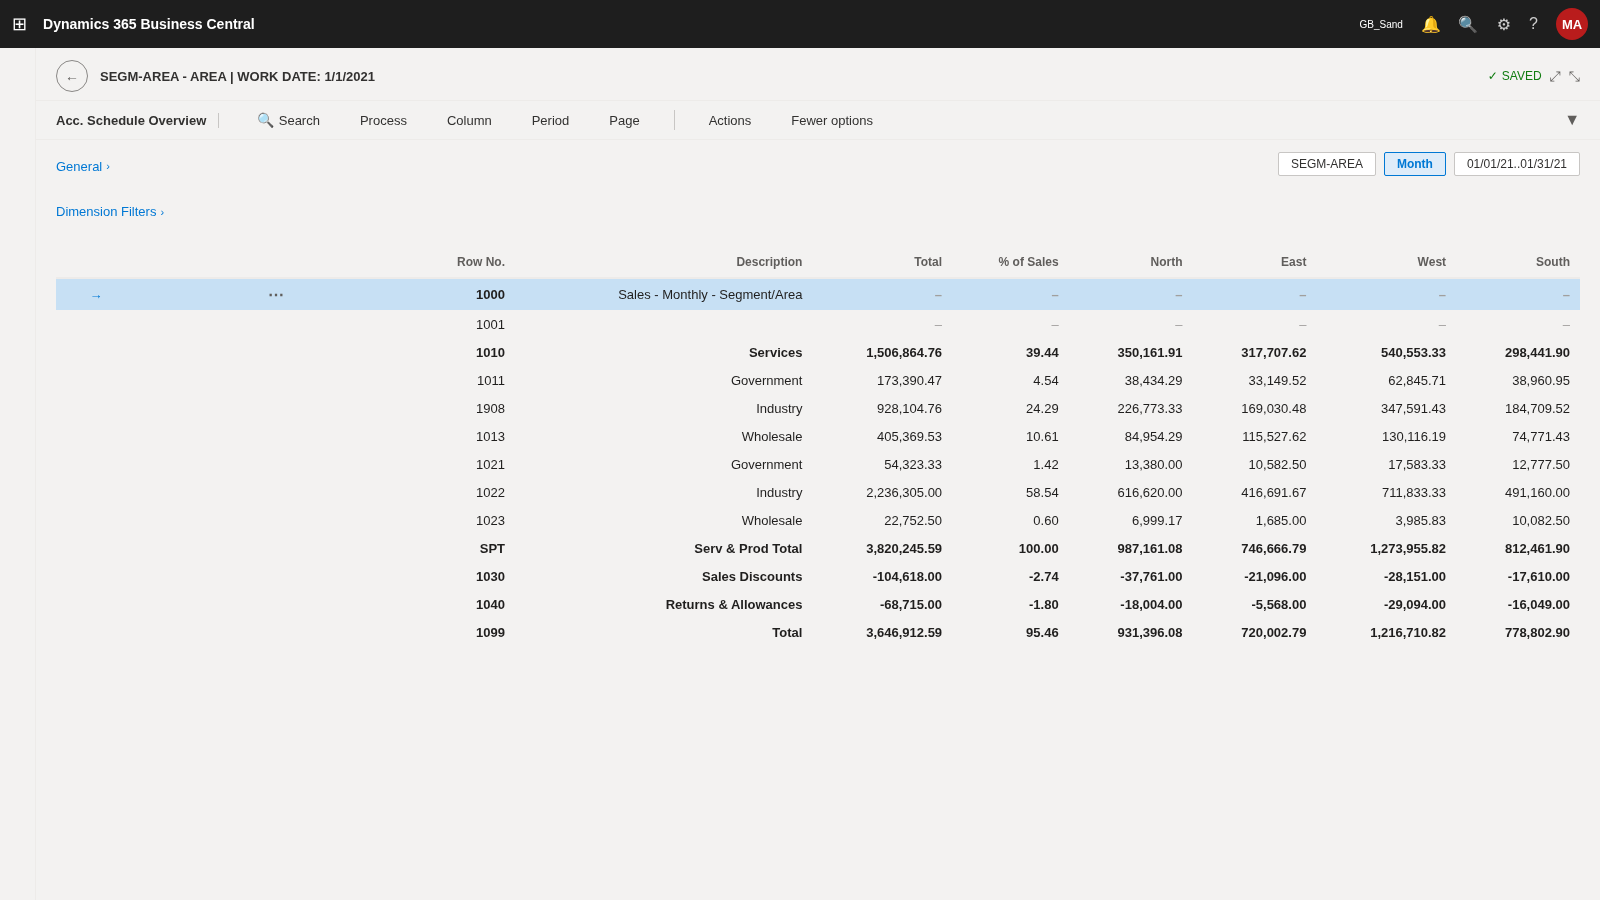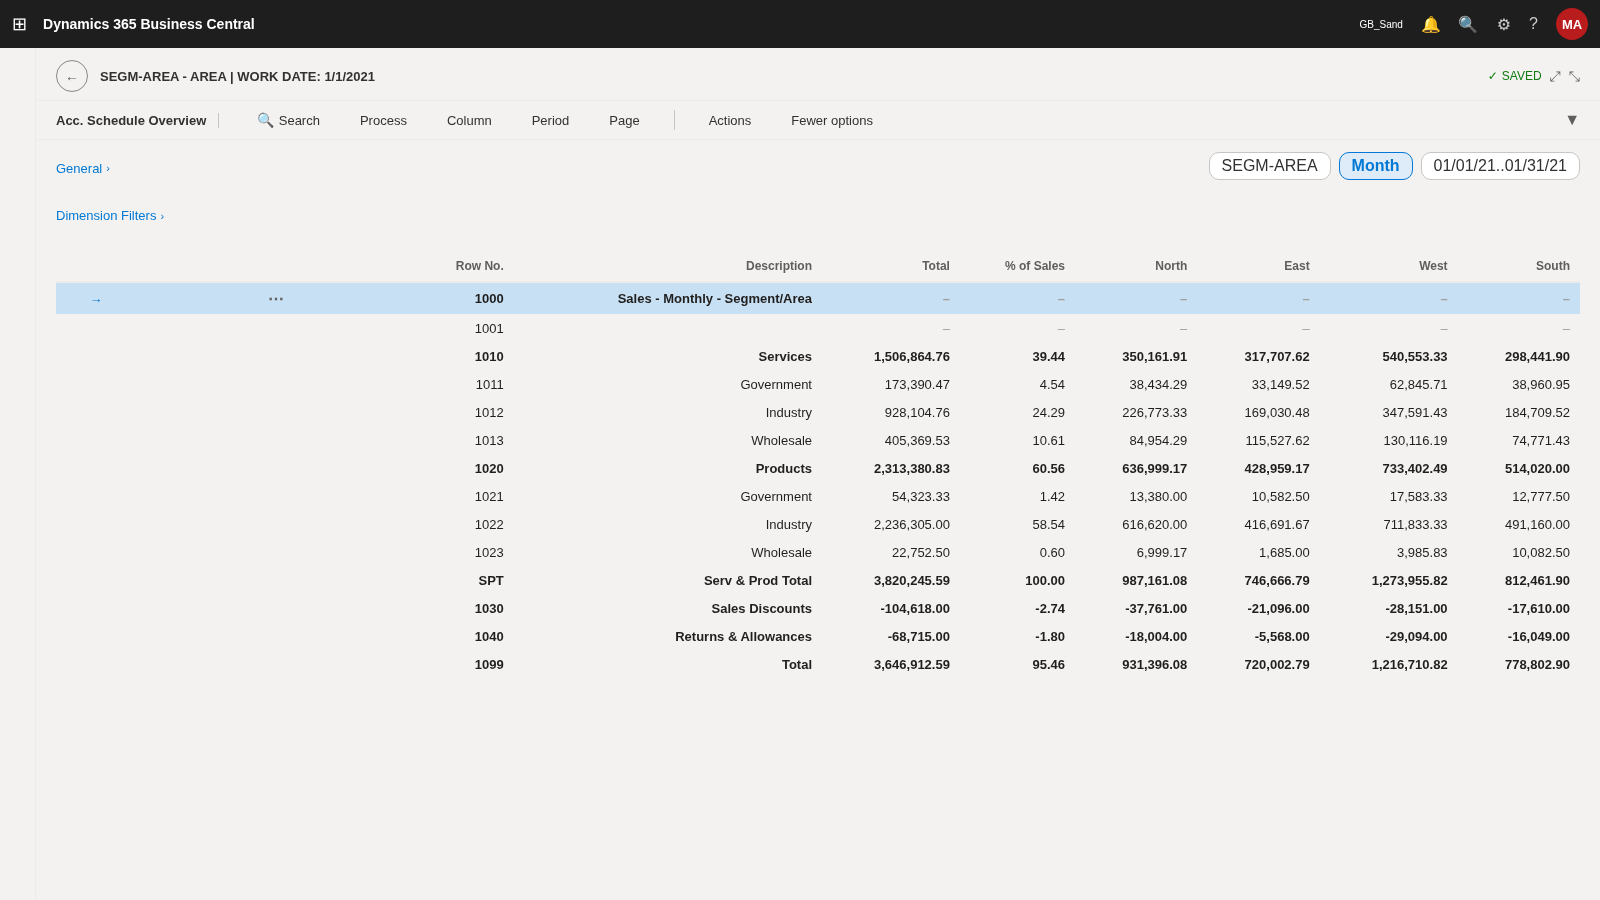--- a/index.html
+++ b/index.html
@@ -77,22 +77,22 @@
     
     .section-header {
       display: flex; align-items: center; gap: 4px;
       font-size: 13px; color: #0078d4; cursor: pointer; margin-bottom: 12px; font-weight: 500;
     }
     .section-header .chevron { font-size: 11px; }
 
     
     .filter-pills { display: flex; gap: 8px; margin-bottom: 16px; justify-content: flex-end; }
     .filter-pill {
-      padding: 4px 12px; border: 1px solid #c8c6c4; border-radius: 10px;
-      font-size: 16px; cursor: pointer; background: #fff; color: #323130;
+      padding: 4px 12px; border: 1px solid #c8c6c4; border-radius: 2px;
+      font-size: 12px; cursor: pointer; background: #fff; color: #323130;
     }
     .filter-pill.active { background: #deecf9; border-color: #0078d4; color: #0078d4; font-weight: 600; }
 
     
     .dim-filters { margin-bottom: 28px; }
 
     
     .data-table { width: 100%; border-collapse: collapse; }
     .data-table th {
       text-align: right; padding: 8px 10px; font-size: 12px; font-weight: 600;
@@ -218,21 +218,21 @@
             <th>East</th>
             <th>West</th>
             <th>South</th>
           </tr>
         </thead>
         <tbody id="table-body">
         <tr class="row-selected bold-row">
               <td style="text-align: center; padding: 6px 2px;"><span style="color:#0078d4;font-size:13px;">→</span></td>
               <td style="text-align: center; padding: 6px 2px;"><span style="color:#605e5c;cursor:pointer;font-size:16px;">⋯</span></td>
               <td>1000</td>
-              <td style="font-weight: 700;">Sales - Monthly - Segment/Area</td>
+              <td style="font-weight: 400;">Sales - Monthly - Segment/Area</td>
               <td><span class="dash-val">–</span></td>
               <td><span class="dash-val">–</span></td>
               <td><span class="dash-val">–</span></td>
               <td><span class="dash-val">–</span></td>
               <td><span class="dash-val">–</span></td>
               <td><span class="dash-val">–</span></td>
             </tr>
             <tr>
               <td style="text-align: center; padding: 6px 2px;"></td>
               <td style="text-align: center; padding: 6px 2px;"></td>
@@ -265,53 +265,41 @@
               <td>173,390.47</td>
               <td>4.54</td>
               <td>38,434.29</td>
               <td>33,149.52</td>
               <td>62,845.71</td>
               <td>38,960.95</td>
             </tr>
             <tr>
               <td style="text-align: center; padding: 6px 2px;"></td>
               <td style="text-align: center; padding: 6px 2px;"></td>
-              <td>1012</td>
+              <td>1908</td>
               <td>Industry</td>
               <td>928,104.76</td>
               <td>24.29</td>
               <td>226,773.33</td>
               <td>169,030.48</td>
               <td>347,591.43</td>
               <td>184,709.52</td>
             </tr>
             <tr>
               <td style="text-align: center; padding: 6px 2px;"></td>
               <td style="text-align: center; padding: 6px 2px;"></td>
               <td>1013</td>
               <td>Wholesale</td>
               <td>405,369.53</td>
               <td>10.61</td>
               <td>84,954.29</td>
               <td>115,527.62</td>
               <td>130,116.19</td>
               <td>74,771.43</td>
             </tr>
-            <tr class="bold-row">
-              <td style="text-align: center; padding: 6px 2px;"></td>
-              <td style="text-align: center; padding: 6px 2px;"></td>
-              <td>1020</td>
-              <td style="font-weight: 700;">Products</td>
-              <td>2,313,380.83</td>
-              <td>60.56</td>
-              <td>636,999.17</td>
-              <td>428,959.17</td>
-              <td>733,402.49</td>
-              <td>514,020.00</td>
-            </tr>
             <tr>
               <td style="text-align: center; padding: 6px 2px;"></td>
               <td style="text-align: center; padding: 6px 2px;"></td>
               <td>1021</td>
               <td>Government</td>
               <td>54,323.33</td>
               <td>1.42</td>
               <td>13,380.00</td>
               <td>10,582.50</td>
               <td>17,583.33</td>

